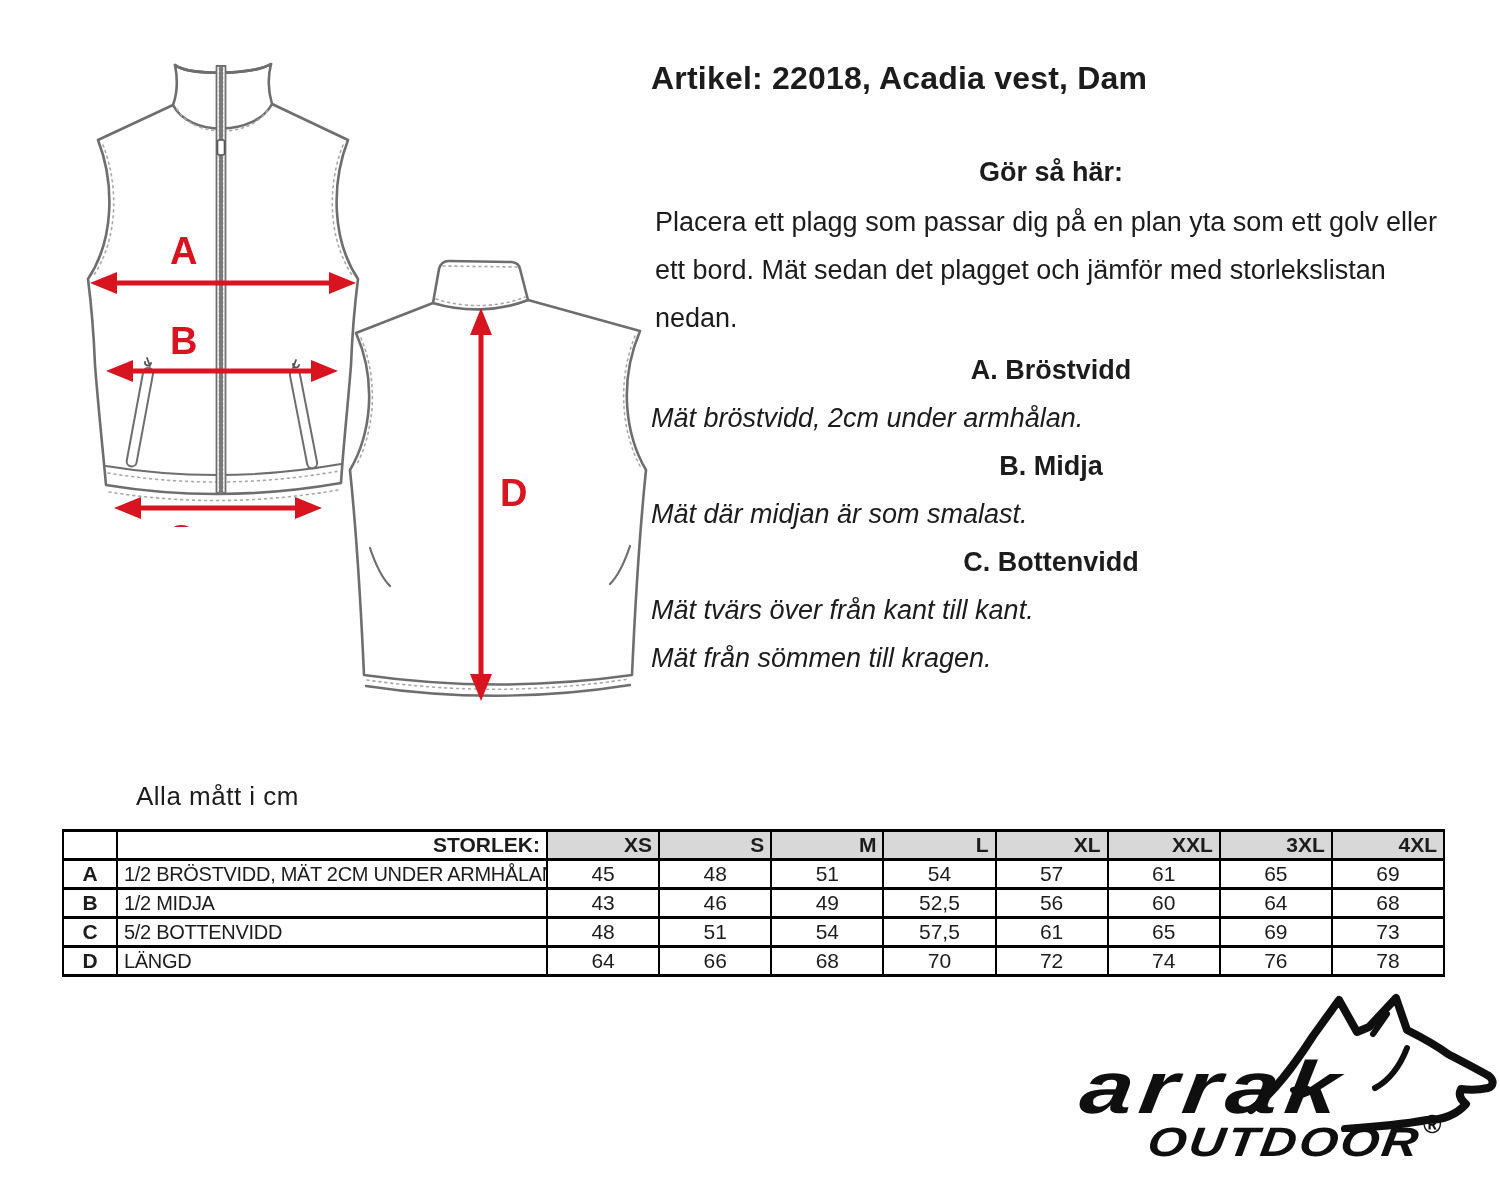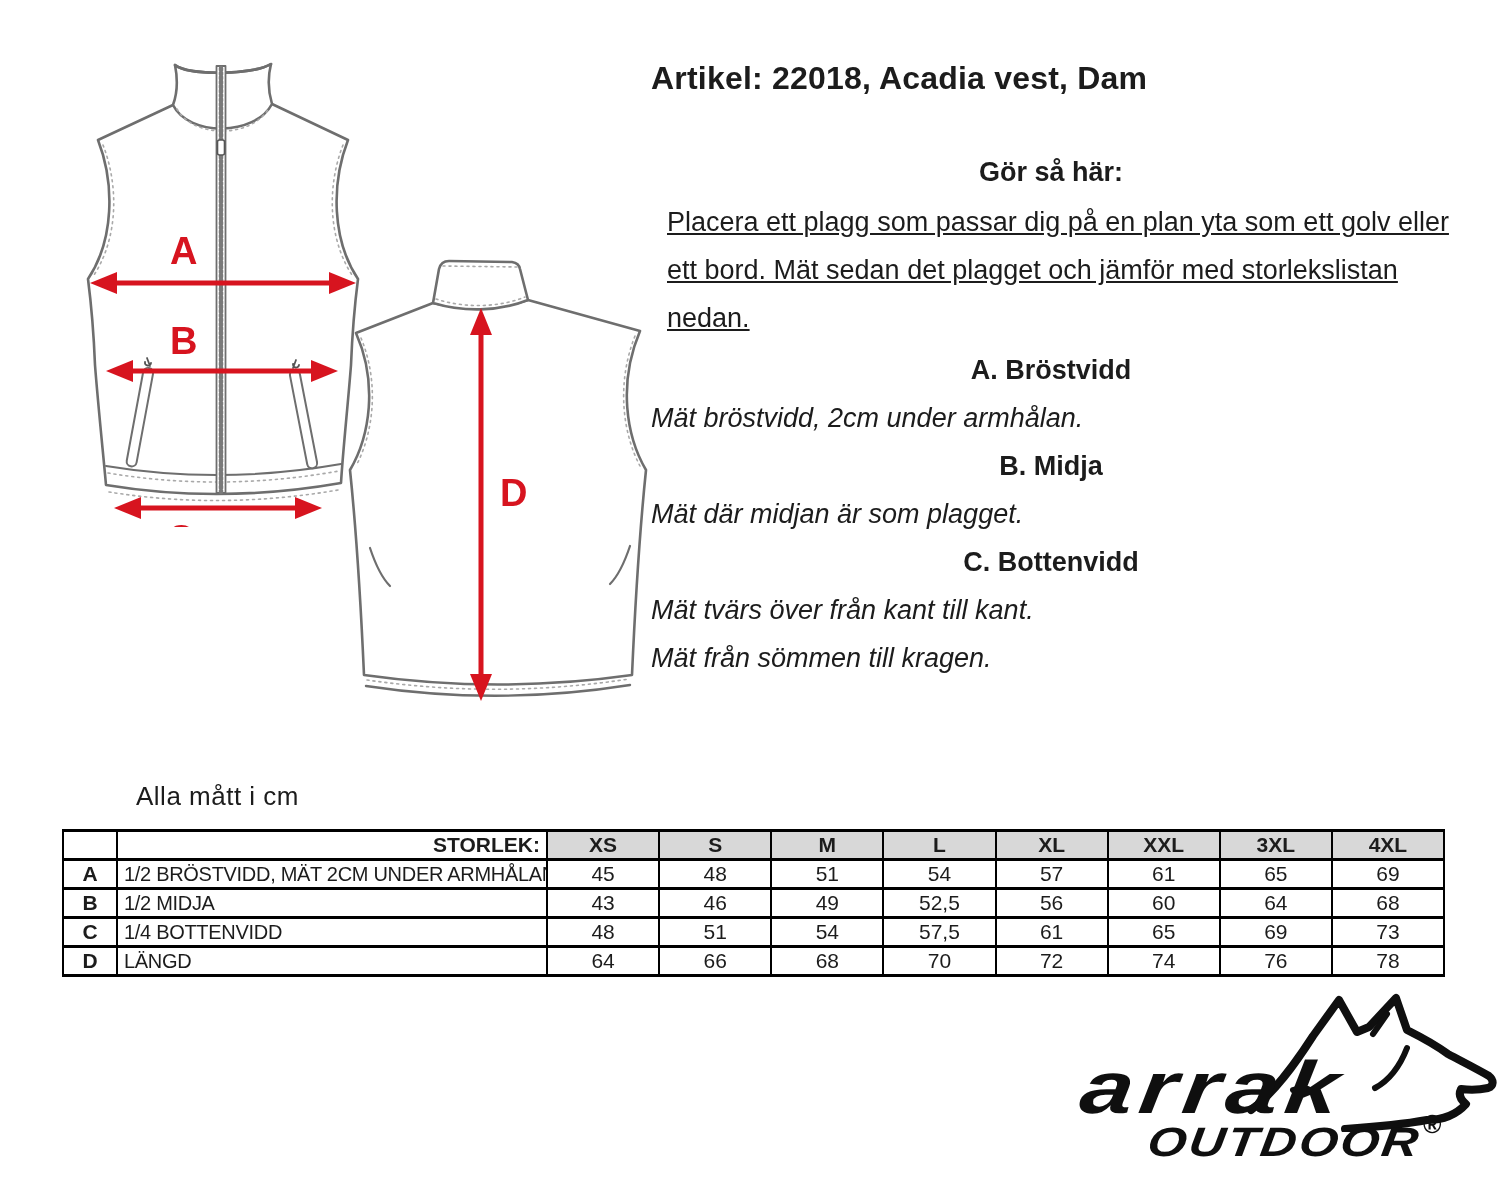--- a/index.html
+++ b/index.html
@@ -19,21 +19,21 @@
   
   .info{
     position:absolute;left:651px;top:58px;width:800px;
     font-size:27px;line-height:48px;
   }
   .info .title{
     font-size:32px;font-weight:700;letter-spacing:.2px;
     margin:0 0 50px 0;line-height:40px;
   }
   .info .howto{font-weight:700;margin:0 0 2px 0;text-align:center;}
-  .info .body-par{margin:0 0 4px 16px;text-decoration:underline;}
+  .info .body-par{margin:0 0 4px 4px;}
   .measure .m-label{font-weight:700;text-align:center;}
   .measure .m-desc{font-style:italic;}
 
   
   .note{
     position:absolute;left:136px;top:781px;
     font-size:26px;letter-spacing:.5px;
   }
   .table-wrap{position:absolute;left:62px;top:829px;width:1383px;}
   table.sizes{
@@ -41,21 +41,21 @@
     font-size:21px;table-layout:fixed;
   }
   table.sizes th,table.sizes td{
     border:2px solid #000;
     border-top-width:3px;border-bottom-width:3px;
     height:26px;padding:0 6px;
     overflow:hidden;white-space:nowrap;
   }
   table.sizes col.c-letter{width:54px;}
   table.sizes col.c-desc{width:430px;}
-  table.sizes th.size{background:#d8d8d8;font-weight:700;text-align:center;}
+  table.sizes th.size{background:#d8d8d8;font-weight:700;text-align:right;}
   table.sizes th.storlek{background:#fff;font-weight:700;text-align:right;}
   table.sizes th.corner{background:#fff;}
   table.sizes td.letter{font-weight:700;text-align:center;}
   table.sizes td.desc{text-align:left;font-size:20px;letter-spacing:-0.3px;}
   table.sizes td.val{text-align:center;}
 
   
   .logo{position:absolute;left:1075px;top:992px;width:425px;height:205px;}
   .logo .brand{
     position:absolute;left:2px;top:66px;
@@ -165,21 +165,21 @@
   <h1 class="title">Artikel: 22018, Acadia vest, Dam</h1>
   <div class="howto">Gör så här:</div>
   <p class="body-par">Placera ett plagg som passar dig på en plan yta som ett golv eller ett bord. Mät sedan det plagget och jämför med storlekslistan nedan.</p>
 
   <div class="measure">
     <div class="m-label">A. Bröstvidd</div>
     <div class="m-desc">Mät bröstvidd, 2cm under armhålan.</div>
   </div>
   <div class="measure">
     <div class="m-label">B. Midja</div>
-    <div class="m-desc">Mät där midjan är som plagget.</div>
+    <div class="m-desc">Mät där midjan är som smalast.</div>
   </div>
   <div class="measure">
     <div class="m-label">C. Bottenvidd</div>
     <div class="m-desc">Mät tvärs över från kant till kant.</div>
   </div>
   <div class="measure">
     <div class="m-desc">Mät från sömmen till kragen.</div>
   </div>
 </div>
 
@@ -233,21 +233,21 @@
           <td class="val">46</td>
           <td class="val">49</td>
           <td class="val">52,5</td>
           <td class="val">56</td>
           <td class="val">60</td>
           <td class="val">64</td>
           <td class="val">68</td>
         </tr>
         <tr>
           <td class="letter">C</td>
-          <td class="desc">1/4 BOTTENVIDD</td>
+          <td class="desc">5/2 BOTTENVIDD</td>
           <td class="val">48</td>
           <td class="val">51</td>
           <td class="val">54</td>
           <td class="val">57,5</td>
           <td class="val">61</td>
           <td class="val">65</td>
           <td class="val">69</td>
           <td class="val">73</td>
         </tr>
         <tr>

